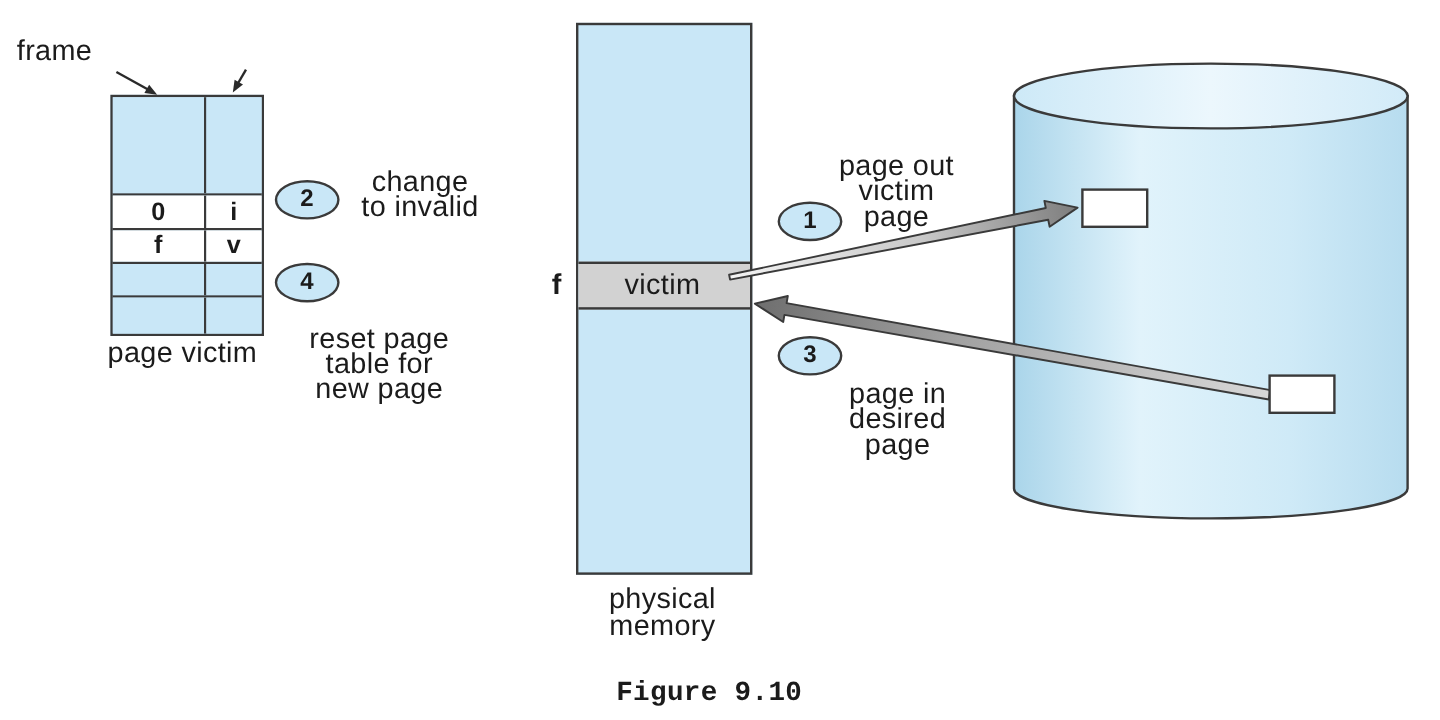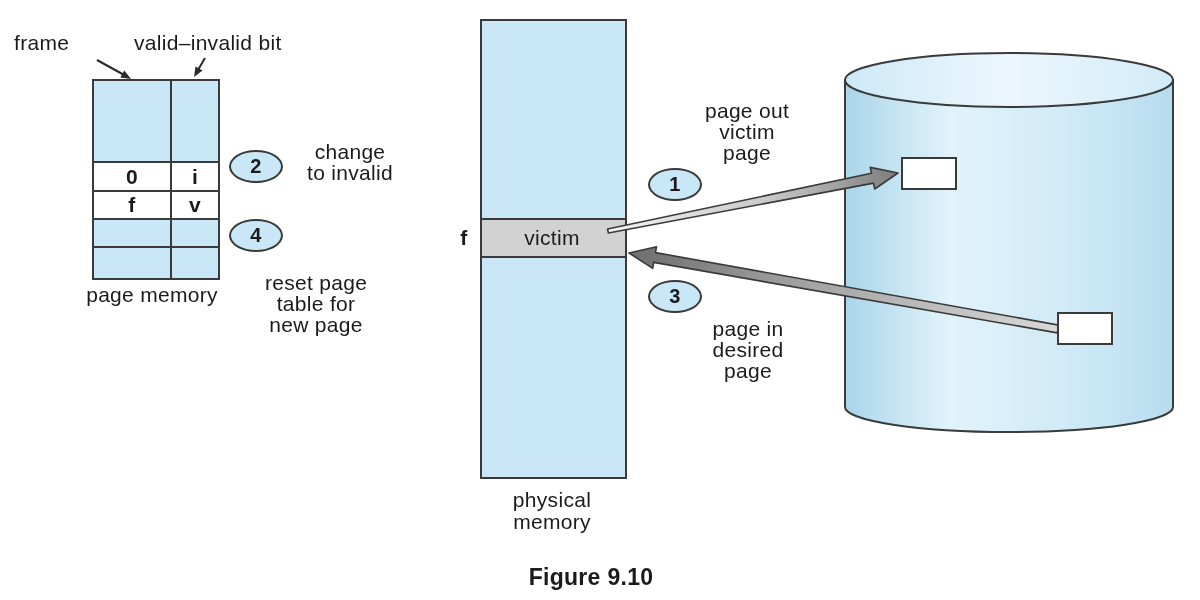--- a/index.html
+++ b/index.html
@@ -2,21 +2,21 @@
 <html><head>
 <meta charset="utf-8">
 <style>
   * { margin:0; padding:0; box-sizing:border-box; }
   body { background:#ffffff; font-family:"Liberation Sans", sans-serif; }
   #canvas {
     position:relative; width:1200px; height:600px; background:#ffffff;
     color:#1b1b1b; overflow:hidden; letter-spacing:0.3px;
   }
   .abs { position:absolute; }
-  .lbl { font-size:21px; line-height:21px; white-space:pre-line; }
+  .lbl { font-size:24px; line-height:21px; white-space:pre-line; }
   .centered { transform:translateX(-50%); text-align:center; }
 
   
   .ptable {
     left:92px; top:79px; width:128px; height:201px;
     border:2px solid #3a3a3a; background:#c9e7f7;
     display:flex; flex-direction:column;
   }
   .ptable .row { display:flex; border-bottom:2px solid #3a3a3a; }
   .ptable .row:last-child { border-bottom:none; }
@@ -41,21 +41,21 @@
 
   
   .badge {
     width:54px; height:33px; border:2px solid #3a3a3a; border-radius:50%;
     background:#c9e7f7; display:flex; align-items:center; justify-content:center;
     font-size:20px; font-weight:bold;
   }
 
   .caption { top:564px; left:591px; transform:translateX(-50%);
     display:flex; gap:30px; font-size:23px; white-space:nowrap; }
-  .caption .b { font-weight:bold; }
+  .caption .b { font-weight:bold;font-family:Liberation Mono, monospace; }
 
   svg.layer { position:absolute; left:0; top:0; pointer-events:none; }
 </style>
 </head>
 <body>
 
 <div id="canvas">
 
   <div class="abs ptable">
     <div class="row" style="height:82px">
@@ -126,38 +126,37 @@
     </g>
 
     <g>
       <line x1="205" y1="58" x2="198" y2="70" stroke="#2a2a2a" stroke-width="2"></line>
       <polygon points="194,77 195.5,66.4 202.5,70.4" fill="#2a2a2a"></polygon>
     </g>
   </svg>
 
   <div class="abs lbl" style="left:14px; top:32px;">frame</div>
 
-  <div class="abs lbl" style="left:134px; top:32px;">valid–invalid bit</div>
 
-  <div class="abs lbl centered" style="left:152px; top:284px;">page memory</div>
+  <div class="abs lbl centered" style="left:152px; top:284px;">page victim</div>
 
   <div class="abs badge" style="left:648px; top:168px;">
     <span>1</span>
   </div>
   <div class="abs badge" style="left:229px; top:150px;">
     <span>2</span>
   </div>
   <div class="abs badge" style="left:648px; top:280px;">
     <span>3</span>
   </div>
   <div class="abs badge" style="left:229px; top:219px;">
     <span>4</span>
   </div>
 
-  <div class="abs lbl centered" style="left:747px; top:100px;">page out
+  <div class="abs lbl centered" style="left:747px; top:128px;">page out
 victim
 page</div>
   <div class="abs lbl centered" style="left:350px; top:141px;">change
 to invalid</div>
   <div class="abs lbl centered" style="left:748px; top:306px;margin-top:12px;">page in
 desired
 page</div>
   <div class="abs lbl centered" style="left:316px; top:252px;margin-top:20px;">reset page
 table for
 new page</div>

